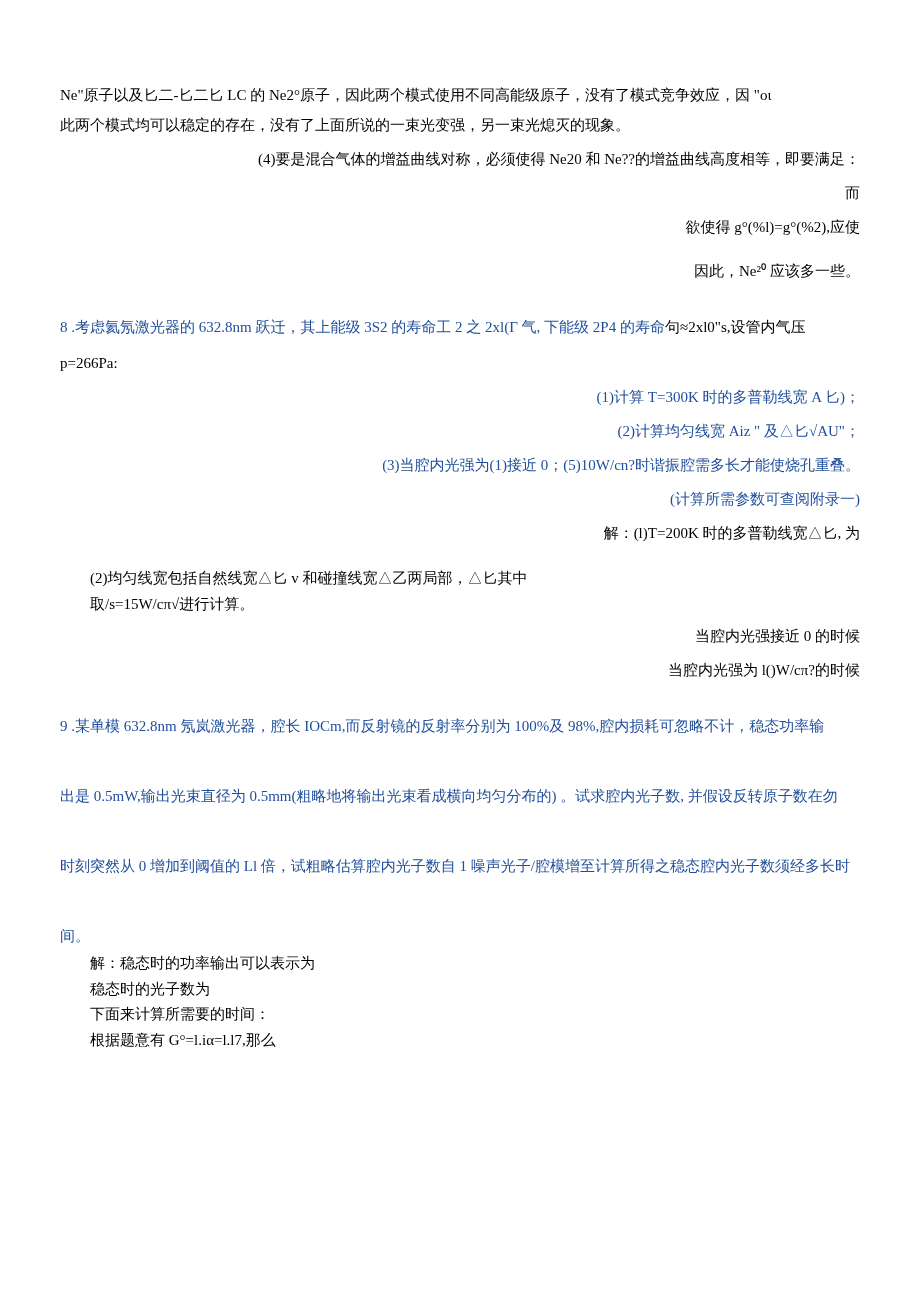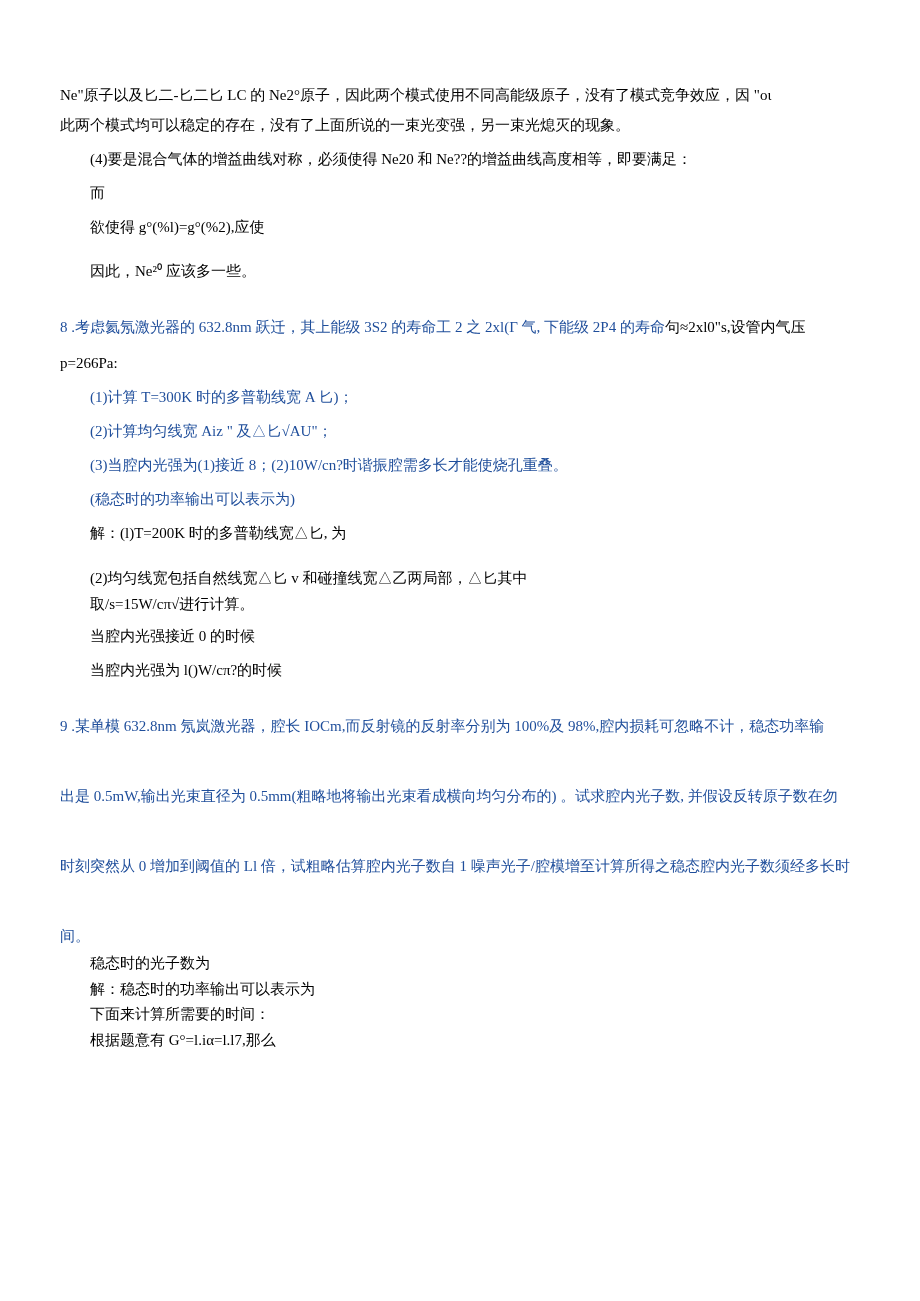--- a/index.html
+++ b/index.html
@@ -30,20 +30,21 @@
   }
   .spacer-sm {
     height: 6px;
   }
   .spacer-md {
     height: 14px;
   }
   .gap-block {
     margin-top: 4px;
     margin-bottom: 4px;
+    text-align: right;
   }
   .latin {
     font-family: "Times New Roman", serif;
   }
   .tight {
     line-height: 1.7;
   }
   .qgap { margin-top: 16px; }
 </style>
 </head>
@@ -67,22 +68,22 @@
   <div class="spacer-sm"></div>
 
   <p class="para blue qgap">
     <span class="latin">8</span><span> .考虑氦氖激光器的 632.8nm 跃迁，其上能级 3S2 的寿命工 2 之 2xl(Γ 气, 下能级 2P4 的寿命</span><span class="black">句≈2xl0"s,设管内气压</span>
   </p>
   <div class="spacer-sm"></div>
   <p class="para black"><span>p=266Pa:</span></p>
 
   <p class="para indent1 blue gap-block"><span>(1)计算 T=300K 时的多普勒线宽 A 匕)；</span></p>
   <p class="para indent1 blue gap-block"><span>(2)计算均匀线宽 Aiz " 及△匕√AU"；</span></p>
-  <p class="para indent1 blue gap-block"><span>(3)当腔内光强为(1)接近 8；(2)10W/cn?时谐振腔需多长才能使烧孔重叠。</span></p>
-  <p class="para indent1 blue gap-block"><span>(稳态时的功率输出可以表示为)</span></p>
+  <p class="para indent1 blue gap-block"><span>(3)当腔内光强为(1)接近 0；(5)10W/cn?时谐振腔需多长才能使烧孔重叠。</span></p>
+  <p class="para indent1 blue gap-block"><span>(计算所需参数可查阅附录一)</span></p>
 
   <p class="para indent1 gap-block"><span>解：(l)T=200K 时的多普勒线宽△匕, 为</span></p>
 
   <div class="spacer-md"></div>
 
   <p class="para indent1 tight"><span>(2)均匀线宽包括自然线宽△匕 v 和碰撞线宽△乙两局部，△匕其中</span></p>
   <p class="para indent1 tight"><span>取/s=15W/cπ√进行计算。</span></p>
   <p class="para indent1 gap-block"><span>当腔内光强接近 0 的时候</span></p>
   <p class="para indent1 gap-block"><span>当腔内光强为 l()W/cπ?的时候</span></p>
 
@@ -91,18 +92,18 @@
   <p class="para blue qgap">
     <span class="latin">9</span><span> .某单模 632.8nm 氖岚激光器，腔长 IOCm,而反射镜的反射率分别为 100%及 98%,腔内损耗可忽略不计，稳态功率输</span>
   </p>
   <div class="spacer-sm"></div>
   <p class="para blue"><span>出是 0.5mW,输出光束直径为 0.5mm(粗略地将输出光束看成横向均匀分布的) 。试求腔内光子数, 并假设反转原子数在勿</span></p>
   <div class="spacer-sm"></div>
   <p class="para blue"><span>时刻突然从 0 增加到阈值的 Ll 倍，试粗略估算腔内光子数自 1 噪声光子/腔模增至计算所得之稳态腔内光子数须经多长时</span></p>
   <div class="spacer-sm"></div>
   <p class="para blue"><span>间。</span></p>
 
+  <p class="para indent1 tight"><span>解：稳态时的功率输出可以表示为</span></p>
   <p class="para indent1 tight"><span>稳态时的光子数为</span></p>
-  <p class="para indent1 tight"><span>解：稳态时的功率输出可以表示为</span></p>
   <p class="para indent1 tight"><span>下面来计算所需要的时间：</span></p>
   <p class="para indent1 tight"><span>根据题意有 G°=l.iα=l.l7,那么</span></p>
 
 </div>
 
 </body></html>

